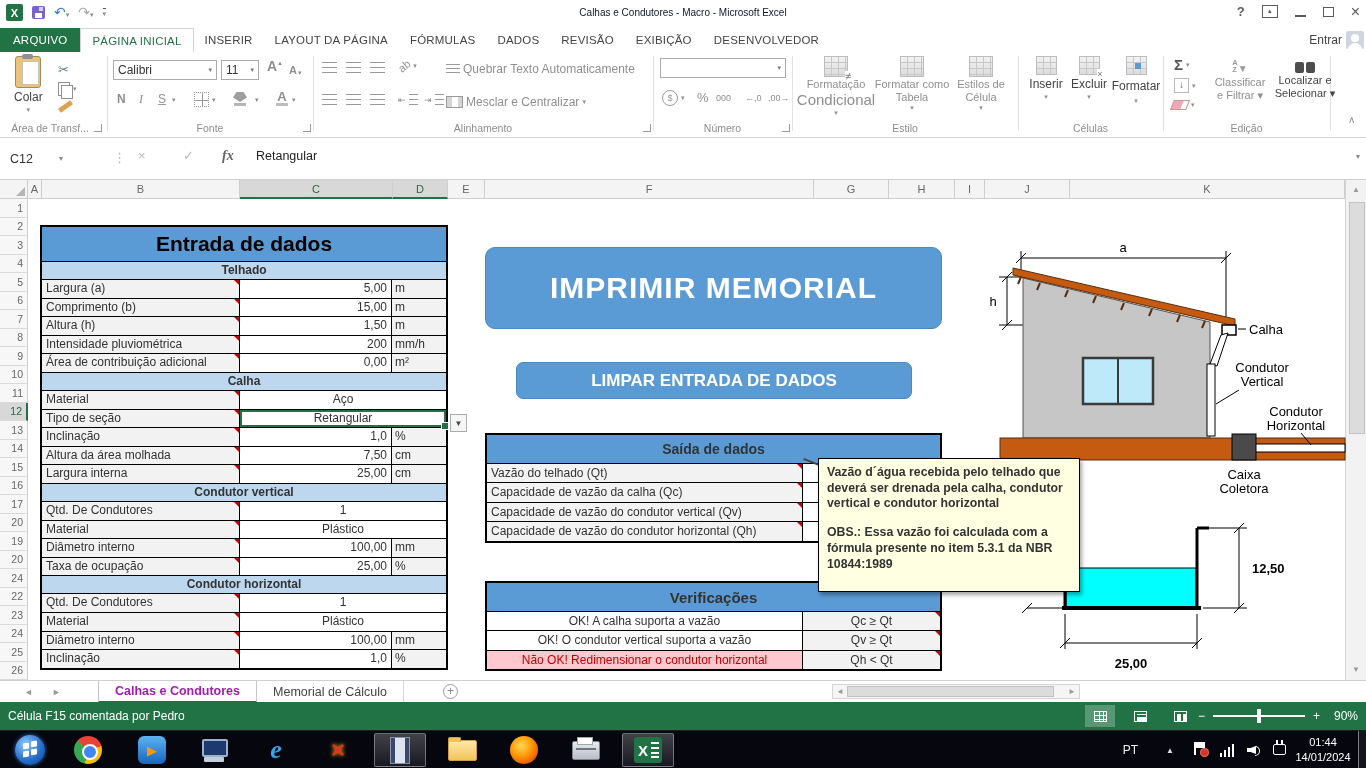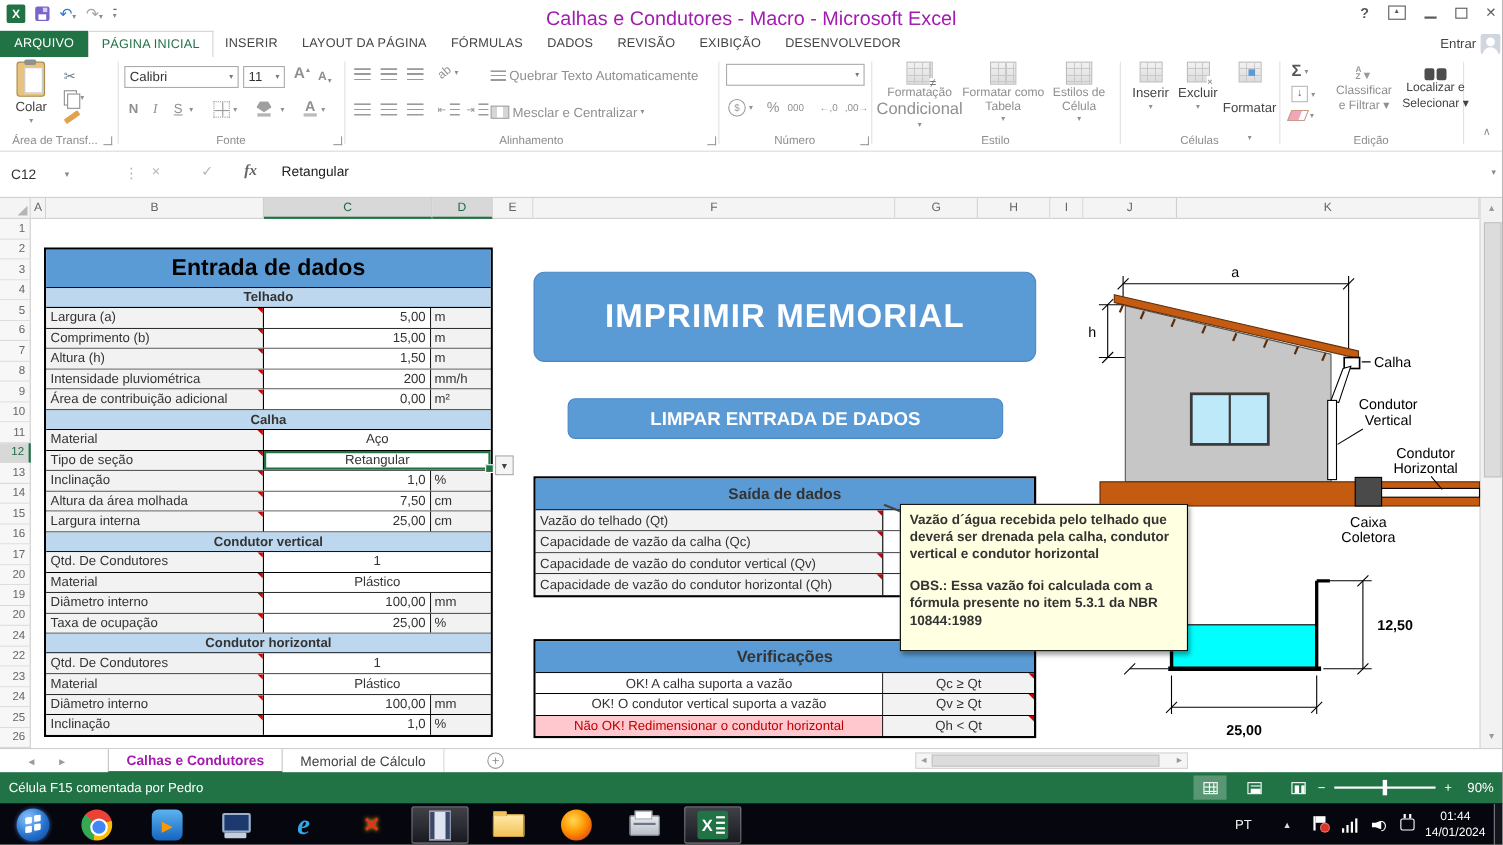--- a/index.html
+++ b/index.html
@@ -10,21 +10,21 @@
   .titlebar{position:absolute;left:0;top:0;width:100%;height:28px;background:#fff}
   .qat{position:absolute;left:6px;top:4px;display:flex;align-items:center;gap:9px}
   .xlogo{width:17px;height:17px;background:#217346;border-radius:2px;color:#fff;font-weight:bold;
     font-size:11px;display:flex;align-items:center;justify-content:center}
   .floppy{width:13px;height:13px;background:#7a63c9;border-radius:2px;position:relative}
   .floppy::after{content:"";position:absolute;left:3px;bottom:1px;width:7px;height:5px;background:#fff}
   .floppy::before{content:"";position:absolute;right:2px;top:1px;width:4px;height:4px;background:#d7cff2}
   .undo{color:#2b7cd3;font-size:14px;line-height:14px}
   .redo{color:#a6a6a6;font-size:14px;line-height:14px}
   .qdd{font-size:7px;color:#8a8a8a}
-  .wtitle{position:absolute;left:50%;top:7px;transform:translateX(-50%);font-size:18px;color:#a21caf;white-space:nowrap}
+  .wtitle{position:absolute;left:50%;top:7px;transform:translateX(-50%);font-size:10px;color:#0f172a;white-space:nowrap}
   .wbtns{position:absolute;right:6px;top:4px;display:flex;align-items:center;gap:17px;color:#5a5a5a}
   .wb-help{font-size:13px;font-weight:bold}
   .wb-ribbon{width:14px;height:11px;border:1px solid #5a5a5a;font-size:7px;text-align:center;line-height:10px}
   .wb-min{width:11px;height:9px;border-bottom:2px solid #5a5a5a}
   .wb-rest{width:9px;height:8px;border:1.5px solid #5a5a5a;position:relative;background:#fff}
   .wb-rest::before{content:"";position:absolute;left:2px;top:-4px;width:9px;height:8px;border:1.5px solid #5a5a5a;z-index:-1}
   .wb-close{font-size:16px;line-height:14px}
 
   
   .apptabs{position:absolute;left:0;top:28px;width:100%;height:24px;background:#fff;display:flex;align-items:stretch}
@@ -463,21 +463,21 @@
       <span class="dk">Inserir</span>
         <span class="dd">▾</span>
       </div>
     <div class="ri" style="left:1068px;top:4px;flex-direction:column;gap:2px;width:42px">
       <span class="grid-ic" style="width:19px;height:17px">
           <span class="ov" style="font-size:9px">×</span>
         </span>
       <span class="dk">Excluir</span>
         <span class="dd">▾</span>
       </div>
-    <div class="ri" style="left:1112px;top:4px;flex-direction:column;gap:16px;width:48px">
+    <div class="ri" style="left:1112px;top:4px;flex-direction:column;gap:4px;width:48px">
       <span class="grid-ic" style="width:19px;height:17px">
           <span class="bluecell"></span>
         </span>
       <span class="dk">Formatar</span>
         <span class="dd">▾</span>
       </div>
     <div class="grplbl" style="left:1018px;width:145px">Células</div>
 
     <div class="ri" style="left:1174px;top:6px">
         <span class="sum">Σ</span>

